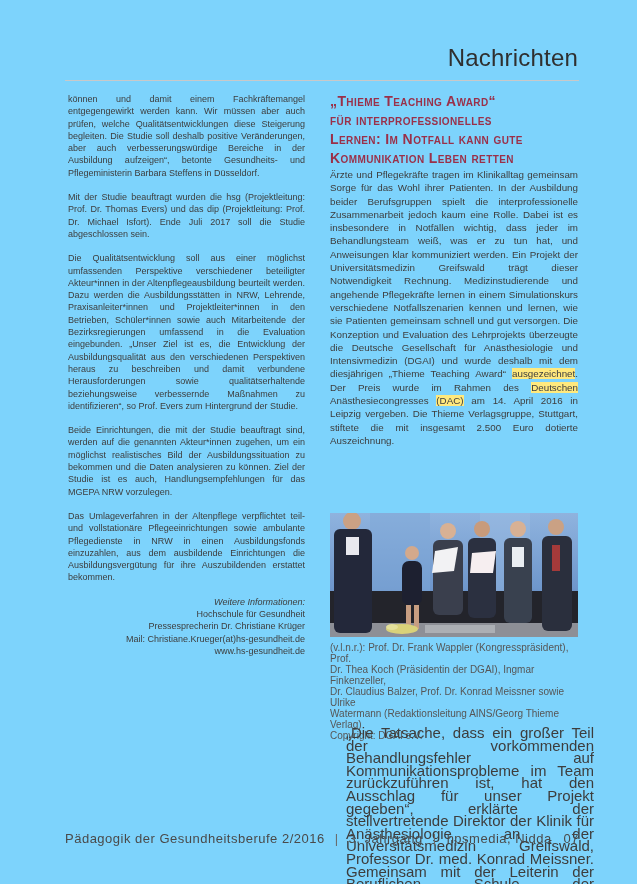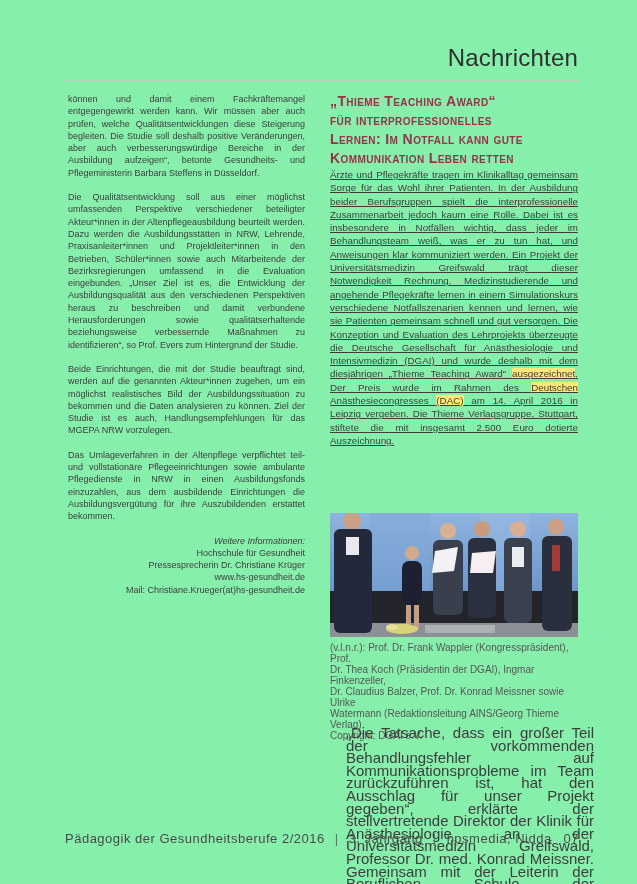--- a/index.html
+++ b/index.html
@@ -1,38 +1,38 @@
 <!DOCTYPE html>
 <html lang="de"><head>
 <meta charset="utf-8">
 <style>
   html,body{margin:0;padding:0;background:#ffffff;}
   .page{
-    position:relative;width:637px;height:884px;background:#86efac;
+    position:relative;width:637px;height:884px;background:#7dd3fc;
     font-family:"Liberation Sans",sans-serif;color:#3d3d3d;overflow:hidden;
   }
   .header-title{
     position:absolute;top:45px;right:59px;font-size:24px;line-height:26px;
     color:#2f2f2f;letter-spacing:0.2px;
   }
   .header-rule{position:absolute;top:80px;left:65px;width:514px;height:0;border-top:1px solid #c9c9c9;}
   
   .col-left{position:absolute;left:68px;top:93px;width:237px;font-size:9px;line-height:12.3px;text-align:justify;}
   .col-left p{margin:0 0 12px 0;}
   .contact-block{margin:0;}
   .contact-block .line{display:block;text-align:right;}
   .info-lead{font-style:italic;}
   
   .col-right{position:absolute;left:330px;top:92px;width:248px;}
   .headline{margin:0 0 0 0;}
   .headline .hl-line{
     font-size:14px;line-height:19px;font-weight:bold;font-variant:small-caps;
     letter-spacing:0.4px;
   }
-  .intro{font-size:9.8px;line-height:13.3px;text-align:justify;margin:0;text-decoration:underline;}
+  .intro{font-size:9.8px;line-height:13.3px;text-align:justify;margin:0;}
   .hl-mark{background:#ffe97d;}
   .photo{position:absolute;left:330px;top:513px;width:248px;height:124px;display:block;}
   .caption{
     position:absolute;left:330px;top:642px;width:248px;
     font-size:10px;line-height:11px;color:#565656;white-space:pre-line;
   }
   .closing{position:absolute;left:330px;top:711px;width:248px;font-size:15px;line-height:12.6px;text-align:justify;margin:16px;}
   
   .footer{
     position:absolute;left:65px;top:831px;width:514px;display:flex;align-items:baseline;
@@ -44,30 +44,31 @@
 </head>
 <body>
 
 <div class="page">
 
   <div class="header-title">Nachrichten</div>
   <div class="header-rule"></div>
 
   <div class="col-left">
     <p>können und damit einem Fachkräftemangel entgegengewirkt werden kann. Wir müssen aber auch prüfen, welche Qualitätsentwicklungen diese Steigerung begleiten. Die Studie soll deshalb positive Veränderungen, aber auch verbesserungswürdige Bereiche in der Ausbildung aufzeigen“, betonte Gesundheits- und Pflegeministerin Barbara Steffens in Düsseldorf.</p>
+    <p>Mit der Studie beauftragt wurden die hsg (Projektleitung: Prof. Dr. Thomas Evers) und das dip (Projektleitung: Prof. Dr. Michael Isfort). Ende Juli 2017 soll die Studie abgeschlossen sein.</p>
     <p>Die Qualitätsentwicklung soll aus einer möglichst umfassenden Perspektive verschiedener beteiligter Akteur*innen in der Altenpflegeausbildung beurteilt werden. Dazu werden die Ausbildungsstätten in NRW, Lehrende, Praxisanleiter*innen und Projektleiter*innen in den Betrieben, Schüler*innen sowie auch Mitarbeitende der Bezirksregierungen umfassend in die Evaluation eingebunden. „Unser Ziel ist es, die Entwicklung der Ausbildungsqualität aus den verschiedenen Perspektiven heraus zu beschreiben und damit verbundene Herausforderungen sowie qualitätserhaltende beziehungsweise verbessernde Maßnahmen zu identifizieren“, so Prof. Evers zum Hintergrund der Studie.</p>
     <p>Beide Einrichtungen, die mit der Studie beauftragt sind, werden auf die genannten Akteur*innen zugehen, um ein möglichst realistisches Bild der Ausbildungssituation zu bekommen und die Daten analysieren zu können. Ziel der Studie ist es auch, Handlungsempfehlungen für das MGEPA NRW vorzulegen.</p>
     <p>Das Umlageverfahren in der Altenpflege verpflichtet teil- und vollstationäre Pflegeeinrichtungen sowie ambulante Pflegedienste in NRW in einen Ausbildungsfonds einzuzahlen, aus dem ausbildende Einrichtungen die Ausbildungsvergütung für ihre Auszubildenden erstattet bekommen.</p>
 
     <p class="contact-block">
       <span class="line info-lead">Weitere Informationen:</span>
       <span class="line">Hochschule für Gesundheit</span>
       <span class="line">Pressesprecherin Dr. Christiane Krüger</span>
+      <span class="line">Mail: Christiane.Krueger(at)hs-gesundheit.de</span>
       <span class="line">www.hs-gesundheit.de</span>
-      <span class="line">Mail: Christiane.Krueger(at)hs-gesundheit.de</span>
     </p>
   </div>
 
   <div class="col-right">
     <div class="headline">
       <div class="hl-line" style="color: rgb(154, 48, 73);">„Thieme Teaching Award“</div>
       <div class="hl-line" style="color: rgb(154, 48, 73);">für interprofessionelles</div>
       <div class="hl-line" style="color: rgb(154, 48, 73);">Lernen: Im Notfall kann gute</div>
       <div class="hl-line" style="color: rgb(154, 48, 73);">Kommunikation Leben retten</div>
     </div>

